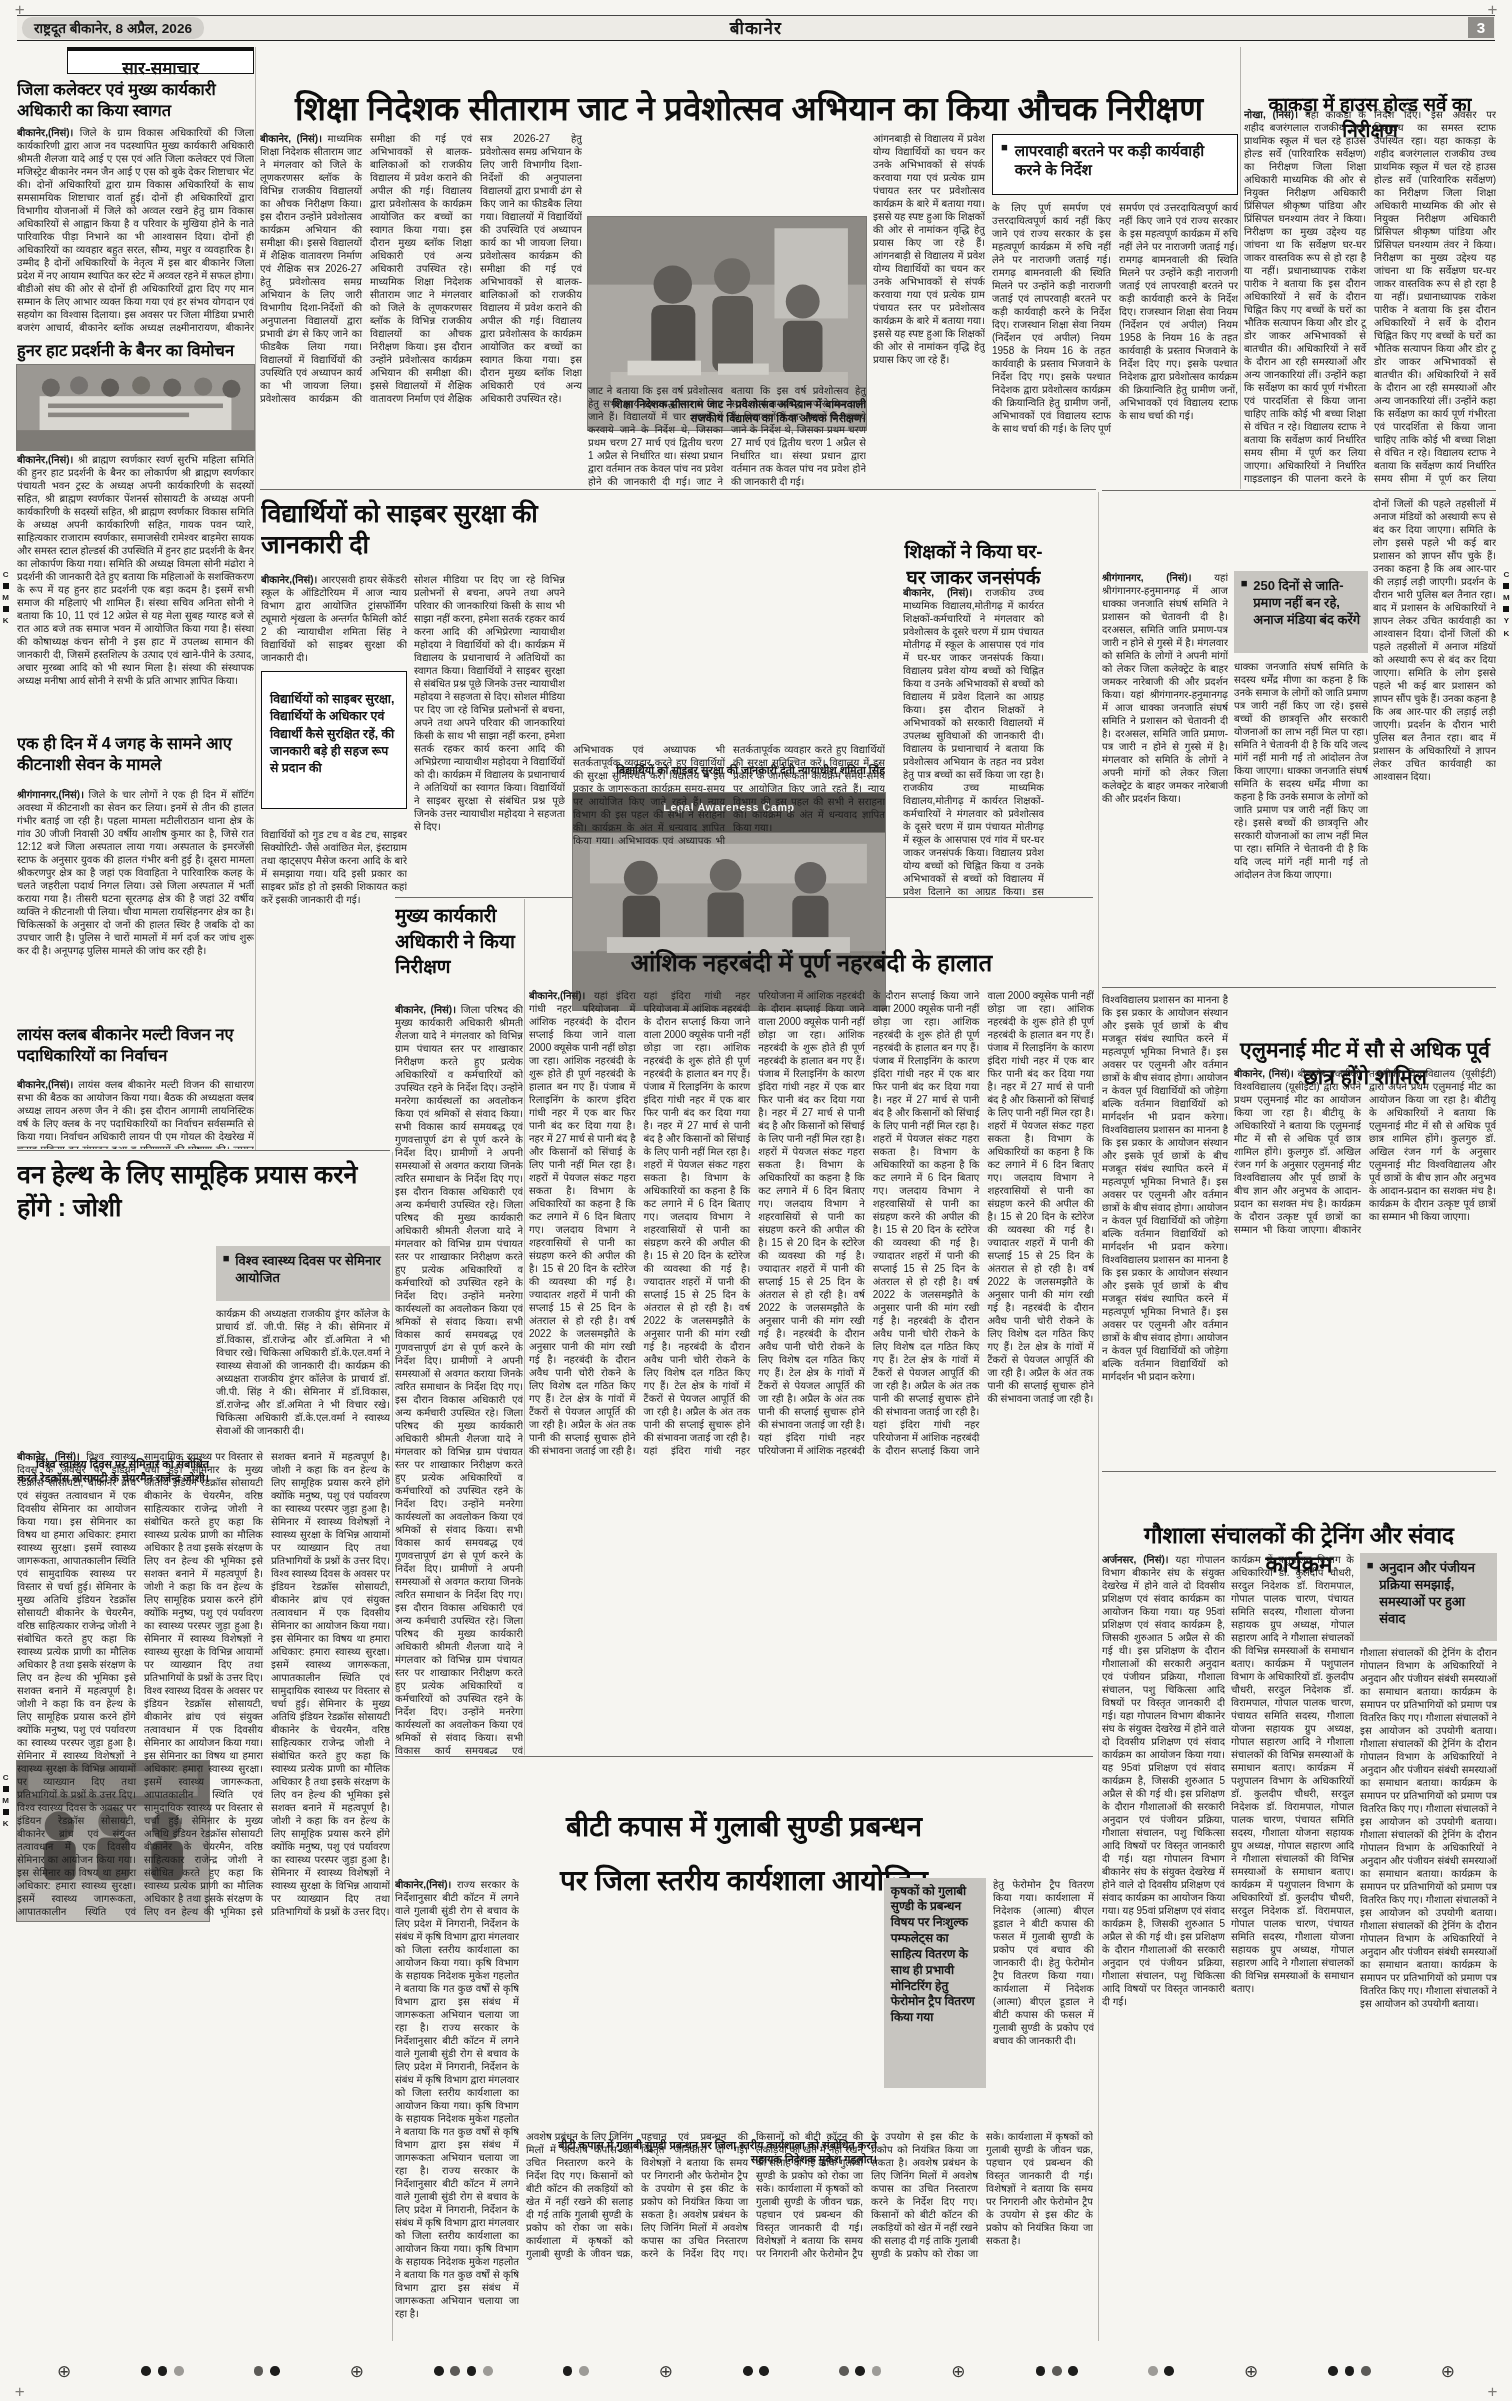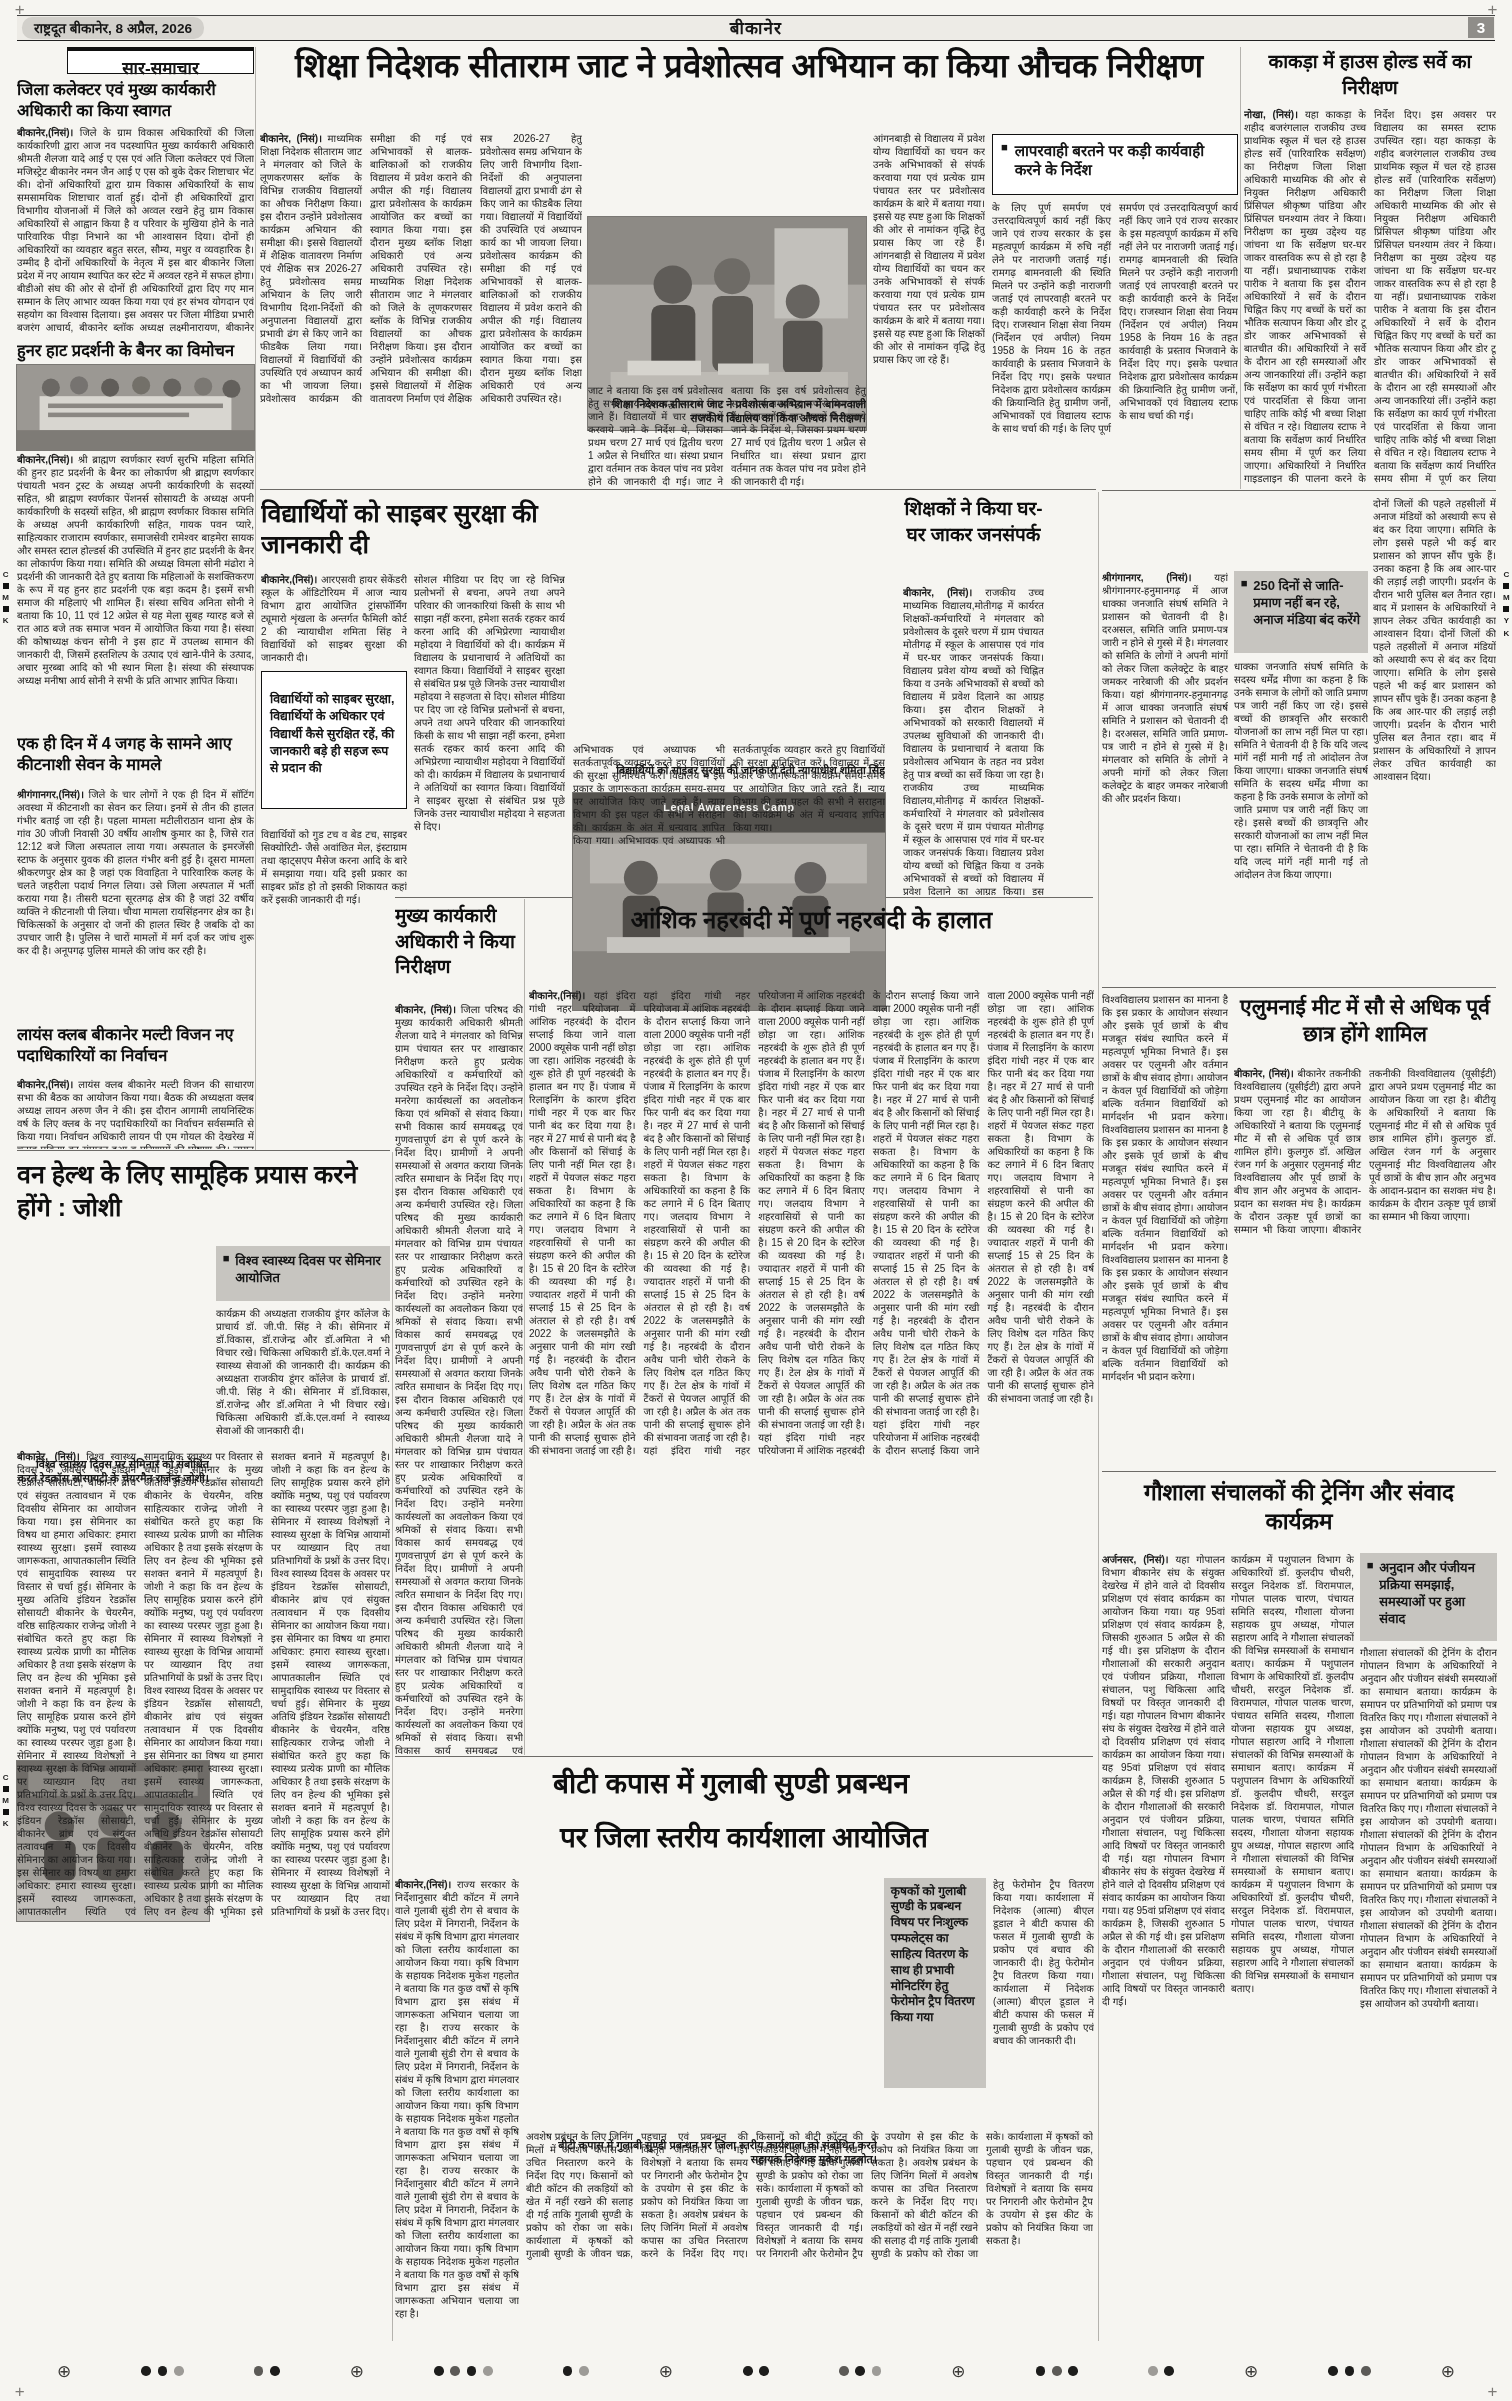--- a/index.html
+++ b/index.html
@@ -13,21 +13,21 @@
   .mast-center{position:absolute;left:0;right:0;text-align:center;font-weight:bold;font-size:17px;letter-spacing:1.1px;}
   .pageno{margin-left:auto;background:#8f8d89;color:#fff;min-width:26px;text-align:center;
           font-size:15.2px;font-weight:bold;height:21.5px;line-height:21.5px;margin-right:1.1px;}
   
   .bt{font-size:10px;line-height:13px;text-align:justify;overflow:hidden;color:#1b1b1b;}
   .dl{font-weight:bold;}
   .c2{column-count:2;column-gap:8px;}
   .c3{column-count:3;column-gap:8px;}
   .c5{column-count:5;column-gap:8px;}
   .hd{font-weight:bold;color:#0e0e0e;overflow:hidden;}
-  .ctr{text-align:center;}
+  .ctr{text-align:center;margin-top:43px;}
   .saar-title{border:1.1px solid #111;border-top:4px solid #111;background:#fff;text-align:center;
               font-weight:bold;font-size:17px;padding:5px 0;box-sizing:border-box;}
   .graybox{background:#c7c5c0;padding:5.6px 6.8px;font-weight:bold;font-size:13px;line-height:1.32;
            box-sizing:border-box;overflow:hidden;display:flex;gap:5.6px;align-items:flex-start;text-align:left;}
   .rulebox{border:1.7px solid #111;background:#fff;padding:5.6px 8px;font-weight:bold;font-size:15.2px;line-height:1.28;
            box-sizing:border-box;overflow:hidden;display:flex;gap:6.8px;align-items:flex-start;text-align:left;}
   .quotebox{border:1.7px solid #111;background:#fff;padding:19px 8px;font-weight:bold;font-size:12.4px;line-height:1.4;
             box-sizing:border-box;overflow:hidden;}
   .sq{font-size:11.3px;line-height:1.2;}
   .caption{font-weight:bold;font-size:11px;line-height:1.3;overflow:hidden;text-align:right;margin-top:48px;}
@@ -234,21 +234,21 @@
   </div>
   <div class="bt abs" style="left:216px;top:1307px;width:174px;height:139px;"><span>कार्यक्रम की अध्यक्षता राजकीय डूंगर कॉलेज के प्राचार्य डॉ. जी.पी. सिंह ने की। सेमिनार में डॉ.विकास, डॉ.राजेन्द्र और डॉ.अमिता ने भी विचार रखे। चिकित्सा अधिकारी डॉ.के.एल.वर्मा ने स्वास्थ्य सेवाओं की जानकारी दी। कार्यक्रम की अध्यक्षता राजकीय डूंगर कॉलेज के प्राचार्य डॉ. जी.पी. सिंह ने की। सेमिनार में डॉ.विकास, डॉ.राजेन्द्र और डॉ.अमिता ने भी विचार रखे। चिकित्सा अधिकारी डॉ.के.एल.वर्मा ने स्वास्थ्य सेवाओं की जानकारी दी।</span></div>
   <div class="bt c3 abs" style="left:17px;top:1450px;width:373px;height:891px;"><b class="dl">बीकानेर, (निसं)।</b> <span>विश्व स्वास्थ्य दिवस के अवसर पर इंडियन रेडक्रॉस सोसायटी, बीकानेर ब्रांच एवं संयुक्त तत्वावधान में एक दिवसीय सेमिनार का आयोजन किया गया। इस सेमिनार का विषय था हमारा अधिकार: हमारा स्वास्थ्य सुरक्षा। इसमें स्वास्थ्य जागरूकता, आपातकालीन स्थिति एवं सामुदायिक स्वास्थ्य पर विस्तार से चर्चा हुई। सेमिनार के मुख्य अतिथि इंडियन रेडक्रॉस सोसायटी बीकानेर के चेयरमैन, वरिष्ठ साहित्यकार राजेन्द्र जोशी ने संबोधित करते हुए कहा कि स्वास्थ्य प्रत्येक प्राणी का मौलिक अधिकार है तथा इसके संरक्षण के लिए वन हेल्थ की भूमिका इसे सशक्त बनाने में महत्वपूर्ण है। जोशी ने कहा कि वन हेल्थ के लिए सामूहिक प्रयास करने होंगे क्योंकि मनुष्य, पशु एवं पर्यावरण का स्वास्थ्य परस्पर जुड़ा हुआ है। सेमिनार में स्वास्थ्य विशेषज्ञों ने स्वास्थ्य सुरक्षा के विभिन्न आयामों पर व्याख्यान दिए तथा प्रतिभागियों के प्रश्नों के उत्तर दिए। विश्व स्वास्थ्य दिवस के अवसर पर इंडियन रेडक्रॉस सोसायटी, बीकानेर ब्रांच एवं संयुक्त तत्वावधान में एक दिवसीय सेमिनार का आयोजन किया गया। इस सेमिनार का विषय था हमारा अधिकार: हमारा स्वास्थ्य सुरक्षा। इसमें स्वास्थ्य जागरूकता, आपातकालीन स्थिति एवं सामुदायिक स्वास्थ्य पर विस्तार से चर्चा हुई। सेमिनार के मुख्य अतिथि इंडियन रेडक्रॉस सोसायटी बीकानेर के चेयरमैन, वरिष्ठ साहित्यकार राजेन्द्र जोशी ने संबोधित करते हुए कहा कि स्वास्थ्य प्रत्येक प्राणी का मौलिक अधिकार है तथा इसके संरक्षण के लिए वन हेल्थ की भूमिका इसे सशक्त बनाने में महत्वपूर्ण है। जोशी ने कहा कि वन हेल्थ के लिए सामूहिक प्रयास करने होंगे क्योंकि मनुष्य, पशु एवं पर्यावरण का स्वास्थ्य परस्पर जुड़ा हुआ है। सेमिनार में स्वास्थ्य विशेषज्ञों ने स्वास्थ्य सुरक्षा के विभिन्न आयामों पर व्याख्यान दिए तथा प्रतिभागियों के प्रश्नों के उत्तर दिए। विश्व स्वास्थ्य दिवस के अवसर पर इंडियन रेडक्रॉस सोसायटी, बीकानेर ब्रांच एवं संयुक्त तत्वावधान में एक दिवसीय सेमिनार का आयोजन किया गया। इस सेमिनार का विषय था हमारा अधिकार: हमारा स्वास्थ्य सुरक्षा। इसमें स्वास्थ्य जागरूकता, आपातकालीन स्थिति एवं सामुदायिक स्वास्थ्य पर विस्तार से चर्चा हुई। सेमिनार के मुख्य अतिथि इंडियन रेडक्रॉस सोसायटी बीकानेर के चेयरमैन, वरिष्ठ साहित्यकार राजेन्द्र जोशी ने संबोधित करते हुए कहा कि स्वास्थ्य प्रत्येक प्राणी का मौलिक अधिकार है तथा इसके संरक्षण के लिए वन हेल्थ की भूमिका इसे सशक्त बनाने में महत्वपूर्ण है। जोशी ने कहा कि वन हेल्थ के लिए सामूहिक प्रयास करने होंगे क्योंकि मनुष्य, पशु एवं पर्यावरण का स्वास्थ्य परस्पर जुड़ा हुआ है। सेमिनार में स्वास्थ्य विशेषज्ञों ने स्वास्थ्य सुरक्षा के विभिन्न आयामों पर व्याख्यान दिए तथा प्रतिभागियों के प्रश्नों के उत्तर दिए। विश्व स्वास्थ्य दिवस के अवसर पर इंडियन रेडक्रॉस सोसायटी, बीकानेर ब्रांच एवं संयुक्त तत्वावधान में एक दिवसीय सेमिनार का आयोजन किया गया। इस सेमिनार का विषय था हमारा अधिकार: हमारा स्वास्थ्य सुरक्षा। इसमें स्वास्थ्य जागरूकता, आपातकालीन स्थिति एवं सामुदायिक स्वास्थ्य पर विस्तार से चर्चा हुई। सेमिनार के मुख्य अतिथि इंडियन रेडक्रॉस सोसायटी बीकानेर के चेयरमैन, वरिष्ठ साहित्यकार राजेन्द्र जोशी ने संबोधित करते हुए कहा कि स्वास्थ्य प्रत्येक प्राणी का मौलिक अधिकार है तथा इसके संरक्षण के लिए वन हेल्थ की भूमिका इसे सशक्त बनाने में महत्वपूर्ण है। जोशी ने कहा कि वन हेल्थ के लिए सामूहिक प्रयास करने होंगे क्योंकि मनुष्य, पशु एवं पर्यावरण का स्वास्थ्य परस्पर जुड़ा हुआ है। सेमिनार में स्वास्थ्य विशेषज्ञों ने स्वास्थ्य सुरक्षा के विभिन्न आयामों पर व्याख्यान दिए तथा प्रतिभागियों के प्रश्नों के उत्तर दिए।</span></div>
 
   <div class="hd abs" style="left:395px;top:903px;width:128px;height:94px;font-size:19px;line-height:1.35;">मुख्य कार्यकारी अधिकारी ने किया निरीक्षण</div>
   <div class="bt abs" style="left:395px;top:1003px;width:128px;height:751px;"><b class="dl">बीकानेर, (निसं)।</b> <span>जिला परिषद की मुख्य कार्यकारी अधिकारी श्रीमती शैलजा यादे ने मंगलवार को विभिन्न ग्राम पंचायत स्तर पर शाखाकार निरीक्षण करते हुए प्रत्येक अधिकारियों व कर्मचारियों को उपस्थित रहने के निर्देश दिए। उन्होंने मनरेगा कार्यस्थलों का अवलोकन किया एवं श्रमिकों से संवाद किया। सभी विकास कार्य समयबद्ध एवं गुणवत्तापूर्ण ढंग से पूर्ण करने के निर्देश दिए। ग्रामीणों ने अपनी समस्याओं से अवगत कराया जिनके त्वरित समाधान के निर्देश दिए गए। इस दौरान विकास अधिकारी एवं अन्य कर्मचारी उपस्थित रहे। जिला परिषद की मुख्य कार्यकारी अधिकारी श्रीमती शैलजा यादे ने मंगलवार को विभिन्न ग्राम पंचायत स्तर पर शाखाकार निरीक्षण करते हुए प्रत्येक अधिकारियों व कर्मचारियों को उपस्थित रहने के निर्देश दिए। उन्होंने मनरेगा कार्यस्थलों का अवलोकन किया एवं श्रमिकों से संवाद किया। सभी विकास कार्य समयबद्ध एवं गुणवत्तापूर्ण ढंग से पूर्ण करने के निर्देश दिए। ग्रामीणों ने अपनी समस्याओं से अवगत कराया जिनके त्वरित समाधान के निर्देश दिए गए। इस दौरान विकास अधिकारी एवं अन्य कर्मचारी उपस्थित रहे। जिला परिषद की मुख्य कार्यकारी अधिकारी श्रीमती शैलजा यादे ने मंगलवार को विभिन्न ग्राम पंचायत स्तर पर शाखाकार निरीक्षण करते हुए प्रत्येक अधिकारियों व कर्मचारियों को उपस्थित रहने के निर्देश दिए। उन्होंने मनरेगा कार्यस्थलों का अवलोकन किया एवं श्रमिकों से संवाद किया। सभी विकास कार्य समयबद्ध एवं गुणवत्तापूर्ण ढंग से पूर्ण करने के निर्देश दिए। ग्रामीणों ने अपनी समस्याओं से अवगत कराया जिनके त्वरित समाधान के निर्देश दिए गए। इस दौरान विकास अधिकारी एवं अन्य कर्मचारी उपस्थित रहे। जिला परिषद की मुख्य कार्यकारी अधिकारी श्रीमती शैलजा यादे ने मंगलवार को विभिन्न ग्राम पंचायत स्तर पर शाखाकार निरीक्षण करते हुए प्रत्येक अधिकारियों व कर्मचारियों को उपस्थित रहने के निर्देश दिए। उन्होंने मनरेगा कार्यस्थलों का अवलोकन किया एवं श्रमिकों से संवाद किया। सभी विकास कार्य समयबद्ध एवं गुणवत्तापूर्ण ढंग से पूर्ण करने के निर्देश दिए। ग्रामीणों ने अपनी समस्याओं से अवगत कराया जिनके त्वरित समाधान के निर्देश दिए गए। इस दौरान विकास अधिकारी एवं अन्य कर्मचारी उपस्थित रहे।</span></div>
 
   <div class="hd ctr abs" style="left:529px;top:902px;width:565px;height:40px;font-size:24px;">आंशिक नहरबंदी में पूर्ण नहरबंदी के हालात</div>
   <div class="bt c5 abs" style="left:529px;top:989px;width:565px;height:765px;"><b class="dl">बीकानेर,(निसं)।</b> <span>यहां इंदिरा गांधी नहर परियोजना में आंशिक नहरबंदी के दौरान सप्लाई किया जाने वाला 2000 क्यूसेक पानी नहीं छोड़ा जा रहा। आंशिक नहरबंदी के शुरू होते ही पूर्ण नहरबंदी के हालात बन गए हैं। पंजाब में रिलाइनिंग के कारण इंदिरा गांधी नहर में एक बार फिर पानी बंद कर दिया गया है। नहर में 27 मार्च से पानी बंद है और किसानों को सिंचाई के लिए पानी नहीं मिल रहा है। शहरों में पेयजल संकट गहरा सकता है। विभाग के अधिकारियों का कहना है कि कट लगाने में 6 दिन बिताए गए। जलदाय विभाग ने शहरवासियों से पानी का संग्रहण करने की अपील की है। 15 से 20 दिन के स्टोरेज की व्यवस्था की गई है। ज्यादातर शहरों में पानी की सप्लाई 15 से 25 दिन के अंतराल से हो रही है। वर्ष 2022 के जलसमझौते के अनुसार पानी की मांग रखी गई है। नहरबंदी के दौरान अवैध पानी चोरी रोकने के लिए विशेष दल गठित किए गए हैं। टेल क्षेत्र के गांवों में टैंकरों से पेयजल आपूर्ति की जा रही है। अप्रैल के अंत तक पानी की सप्लाई सुचारू होने की संभावना जताई जा रही है। यहां इंदिरा गांधी नहर परियोजना में आंशिक नहरबंदी के दौरान सप्लाई किया जाने वाला 2000 क्यूसेक पानी नहीं छोड़ा जा रहा। आंशिक नहरबंदी के शुरू होते ही पूर्ण नहरबंदी के हालात बन गए हैं। पंजाब में रिलाइनिंग के कारण इंदिरा गांधी नहर में एक बार फिर पानी बंद कर दिया गया है। नहर में 27 मार्च से पानी बंद है और किसानों को सिंचाई के लिए पानी नहीं मिल रहा है। शहरों में पेयजल संकट गहरा सकता है। विभाग के अधिकारियों का कहना है कि कट लगाने में 6 दिन बिताए गए। जलदाय विभाग ने शहरवासियों से पानी का संग्रहण करने की अपील की है। 15 से 20 दिन के स्टोरेज की व्यवस्था की गई है। ज्यादातर शहरों में पानी की सप्लाई 15 से 25 दिन के अंतराल से हो रही है। वर्ष 2022 के जलसमझौते के अनुसार पानी की मांग रखी गई है। नहरबंदी के दौरान अवैध पानी चोरी रोकने के लिए विशेष दल गठित किए गए हैं। टेल क्षेत्र के गांवों में टैंकरों से पेयजल आपूर्ति की जा रही है। अप्रैल के अंत तक पानी की सप्लाई सुचारू होने की संभावना जताई जा रही है। यहां इंदिरा गांधी नहर परियोजना में आंशिक नहरबंदी के दौरान सप्लाई किया जाने वाला 2000 क्यूसेक पानी नहीं छोड़ा जा रहा। आंशिक नहरबंदी के शुरू होते ही पूर्ण नहरबंदी के हालात बन गए हैं। पंजाब में रिलाइनिंग के कारण इंदिरा गांधी नहर में एक बार फिर पानी बंद कर दिया गया है। नहर में 27 मार्च से पानी बंद है और किसानों को सिंचाई के लिए पानी नहीं मिल रहा है। शहरों में पेयजल संकट गहरा सकता है। विभाग के अधिकारियों का कहना है कि कट लगाने में 6 दिन बिताए गए। जलदाय विभाग ने शहरवासियों से पानी का संग्रहण करने की अपील की है। 15 से 20 दिन के स्टोरेज की व्यवस्था की गई है। ज्यादातर शहरों में पानी की सप्लाई 15 से 25 दिन के अंतराल से हो रही है। वर्ष 2022 के जलसमझौते के अनुसार पानी की मांग रखी गई है। नहरबंदी के दौरान अवैध पानी चोरी रोकने के लिए विशेष दल गठित किए गए हैं। टेल क्षेत्र के गांवों में टैंकरों से पेयजल आपूर्ति की जा रही है। अप्रैल के अंत तक पानी की सप्लाई सुचारू होने की संभावना जताई जा रही है। यहां इंदिरा गांधी नहर परियोजना में आंशिक नहरबंदी के दौरान सप्लाई किया जाने वाला 2000 क्यूसेक पानी नहीं छोड़ा जा रहा। आंशिक नहरबंदी के शुरू होते ही पूर्ण नहरबंदी के हालात बन गए हैं। पंजाब में रिलाइनिंग के कारण इंदिरा गांधी नहर में एक बार फिर पानी बंद कर दिया गया है। नहर में 27 मार्च से पानी बंद है और किसानों को सिंचाई के लिए पानी नहीं मिल रहा है। शहरों में पेयजल संकट गहरा सकता है। विभाग के अधिकारियों का कहना है कि कट लगाने में 6 दिन बिताए गए। जलदाय विभाग ने शहरवासियों से पानी का संग्रहण करने की अपील की है। 15 से 20 दिन के स्टोरेज की व्यवस्था की गई है। ज्यादातर शहरों में पानी की सप्लाई 15 से 25 दिन के अंतराल से हो रही है। वर्ष 2022 के जलसमझौते के अनुसार पानी की मांग रखी गई है। नहरबंदी के दौरान अवैध पानी चोरी रोकने के लिए विशेष दल गठित किए गए हैं। टेल क्षेत्र के गांवों में टैंकरों से पेयजल आपूर्ति की जा रही है। अप्रैल के अंत तक पानी की सप्लाई सुचारू होने की संभावना जताई जा रही है। यहां इंदिरा गांधी नहर परियोजना में आंशिक नहरबंदी के दौरान सप्लाई किया जाने वाला 2000 क्यूसेक पानी नहीं छोड़ा जा रहा। आंशिक नहरबंदी के शुरू होते ही पूर्ण नहरबंदी के हालात बन गए हैं। पंजाब में रिलाइनिंग के कारण इंदिरा गांधी नहर में एक बार फिर पानी बंद कर दिया गया है। नहर में 27 मार्च से पानी बंद है और किसानों को सिंचाई के लिए पानी नहीं मिल रहा है। शहरों में पेयजल संकट गहरा सकता है। विभाग के अधिकारियों का कहना है कि कट लगाने में 6 दिन बिताए गए। जलदाय विभाग ने शहरवासियों से पानी का संग्रहण करने की अपील की है। 15 से 20 दिन के स्टोरेज की व्यवस्था की गई है। ज्यादातर शहरों में पानी की सप्लाई 15 से 25 दिन के अंतराल से हो रही है। वर्ष 2022 के जलसमझौते के अनुसार पानी की मांग रखी गई है। नहरबंदी के दौरान अवैध पानी चोरी रोकने के लिए विशेष दल गठित किए गए हैं। टेल क्षेत्र के गांवों में टैंकरों से पेयजल आपूर्ति की जा रही है। अप्रैल के अंत तक पानी की सप्लाई सुचारू होने की संभावना जताई जा रही है।</span></div>
 
-  <div class="hd ctr abs" style="left:382px;top:1763px;width:698px;height:53px;font-size:28px;">बीटी कपास में गुलाबी सुण्डी प्रबन्धन</div>
+  <div class="hd ctr abs" style="left:395px;top:1763px;width:698px;height:53px;font-size:28px;">बीटी कपास में गुलाबी सुण्डी प्रबन्धन</div>
   <div class="hd ctr abs" style="left:395px;top:1817px;width:698px;height:53px;font-size:28px;">पर जिला स्तरीय कार्यशाला आयोजित</div>
   <div class="bt abs" style="left:395px;top:1878px;width:124px;height:463px;"><b class="dl">बीकानेर,(निसं)।</b> <span>राज्य सरकार के निर्देशानुसार बीटी कॉटन में लगने वाले गुलाबी सुंडी रोग से बचाव के लिए प्रदेश में निगरानी, निर्देशन के संबंध में कृषि विभाग द्वारा मंगलवार को जिला स्तरीय कार्यशाला का आयोजन किया गया। कृषि विभाग के सहायक निदेशक मुकेश गहलोत ने बताया कि गत कुछ वर्षों से कृषि विभाग द्वारा इस संबंध में जागरूकता अभियान चलाया जा रहा है। राज्य सरकार के निर्देशानुसार बीटी कॉटन में लगने वाले गुलाबी सुंडी रोग से बचाव के लिए प्रदेश में निगरानी, निर्देशन के संबंध में कृषि विभाग द्वारा मंगलवार को जिला स्तरीय कार्यशाला का आयोजन किया गया। कृषि विभाग के सहायक निदेशक मुकेश गहलोत ने बताया कि गत कुछ वर्षों से कृषि विभाग द्वारा इस संबंध में जागरूकता अभियान चलाया जा रहा है। राज्य सरकार के निर्देशानुसार बीटी कॉटन में लगने वाले गुलाबी सुंडी रोग से बचाव के लिए प्रदेश में निगरानी, निर्देशन के संबंध में कृषि विभाग द्वारा मंगलवार को जिला स्तरीय कार्यशाला का आयोजन किया गया। कृषि विभाग के सहायक निदेशक मुकेश गहलोत ने बताया कि गत कुछ वर्षों से कृषि विभाग द्वारा इस संबंध में जागरूकता अभियान चलाया जा रहा है।</span></div>
 
   <div class="caption abs" style="left:526px;top:2090px;width:351px;height:35px;">बीटी कपास में गुलाबी सुण्डी प्रबन्धन पर जिला स्तरीय कार्यशाला को संबोधित करते सहायक निदेशक मुकेश गहलोत।</div>
   <div class="graybox abs" style="left:884px;top:1878px;width:102px;height:210px;font-size:12px;">
     <span>कृषकों को गुलाबी सुण्डी के प्रबन्धन विषय पर निःशुल्क पम्फलेट्स का साहित्य वितरण के साथ ही प्रभावी मोनिटरिंग हेतु फेरोमोन ट्रैप वितरण किया गया</span>
   </div>
   <div class="bt abs" style="left:993px;top:1878px;width:101px;height:210px;"><span>हेतु फेरोमोन ट्रैप वितरण किया गया। कार्यशाला में निदेशक (आत्मा) बीएल डूडाल ने बीटी कपास की फसल में गुलाबी सुण्डी के प्रकोप एवं बचाव की जानकारी दी। हेतु फेरोमोन ट्रैप वितरण किया गया। कार्यशाला में निदेशक (आत्मा) बीएल डूडाल ने बीटी कपास की फसल में गुलाबी सुण्डी के प्रकोप एवं बचाव की जानकारी दी।</span></div>
   <div class="bt c5 abs" style="left:526px;top:2130px;width:567px;height:211px;"><span>अवशेष प्रबंधन के लिए जिनिंग मिलों में अवशेष कपास का उचित निस्तारण करने के निर्देश दिए गए। किसानों को बीटी कॉटन की लकड़ियों को खेत में नहीं रखने की सलाह दी गई ताकि गुलाबी सुण्डी के प्रकोप को रोका जा सके। कार्यशाला में कृषकों को गुलाबी सुण्डी के जीवन चक्र, पहचान एवं प्रबन्धन की विस्तृत जानकारी दी गई। विशेषज्ञों ने बताया कि समय पर निगरानी और फेरोमोन ट्रैप के उपयोग से इस कीट के प्रकोप को नियंत्रित किया जा सकता है। अवशेष प्रबंधन के लिए जिनिंग मिलों में अवशेष कपास का उचित निस्तारण करने के निर्देश दिए गए। किसानों को बीटी कॉटन की लकड़ियों को खेत में नहीं रखने की सलाह दी गई ताकि गुलाबी सुण्डी के प्रकोप को रोका जा सके। कार्यशाला में कृषकों को गुलाबी सुण्डी के जीवन चक्र, पहचान एवं प्रबन्धन की विस्तृत जानकारी दी गई। विशेषज्ञों ने बताया कि समय पर निगरानी और फेरोमोन ट्रैप के उपयोग से इस कीट के प्रकोप को नियंत्रित किया जा सकता है। अवशेष प्रबंधन के लिए जिनिंग मिलों में अवशेष कपास का उचित निस्तारण करने के निर्देश दिए गए। किसानों को बीटी कॉटन की लकड़ियों को खेत में नहीं रखने की सलाह दी गई ताकि गुलाबी सुण्डी के प्रकोप को रोका जा सके। कार्यशाला में कृषकों को गुलाबी सुण्डी के जीवन चक्र, पहचान एवं प्रबन्धन की विस्तृत जानकारी दी गई। विशेषज्ञों ने बताया कि समय पर निगरानी और फेरोमोन ट्रैप के उपयोग से इस कीट के प्रकोप को नियंत्रित किया जा सकता है।</span></div>
 

